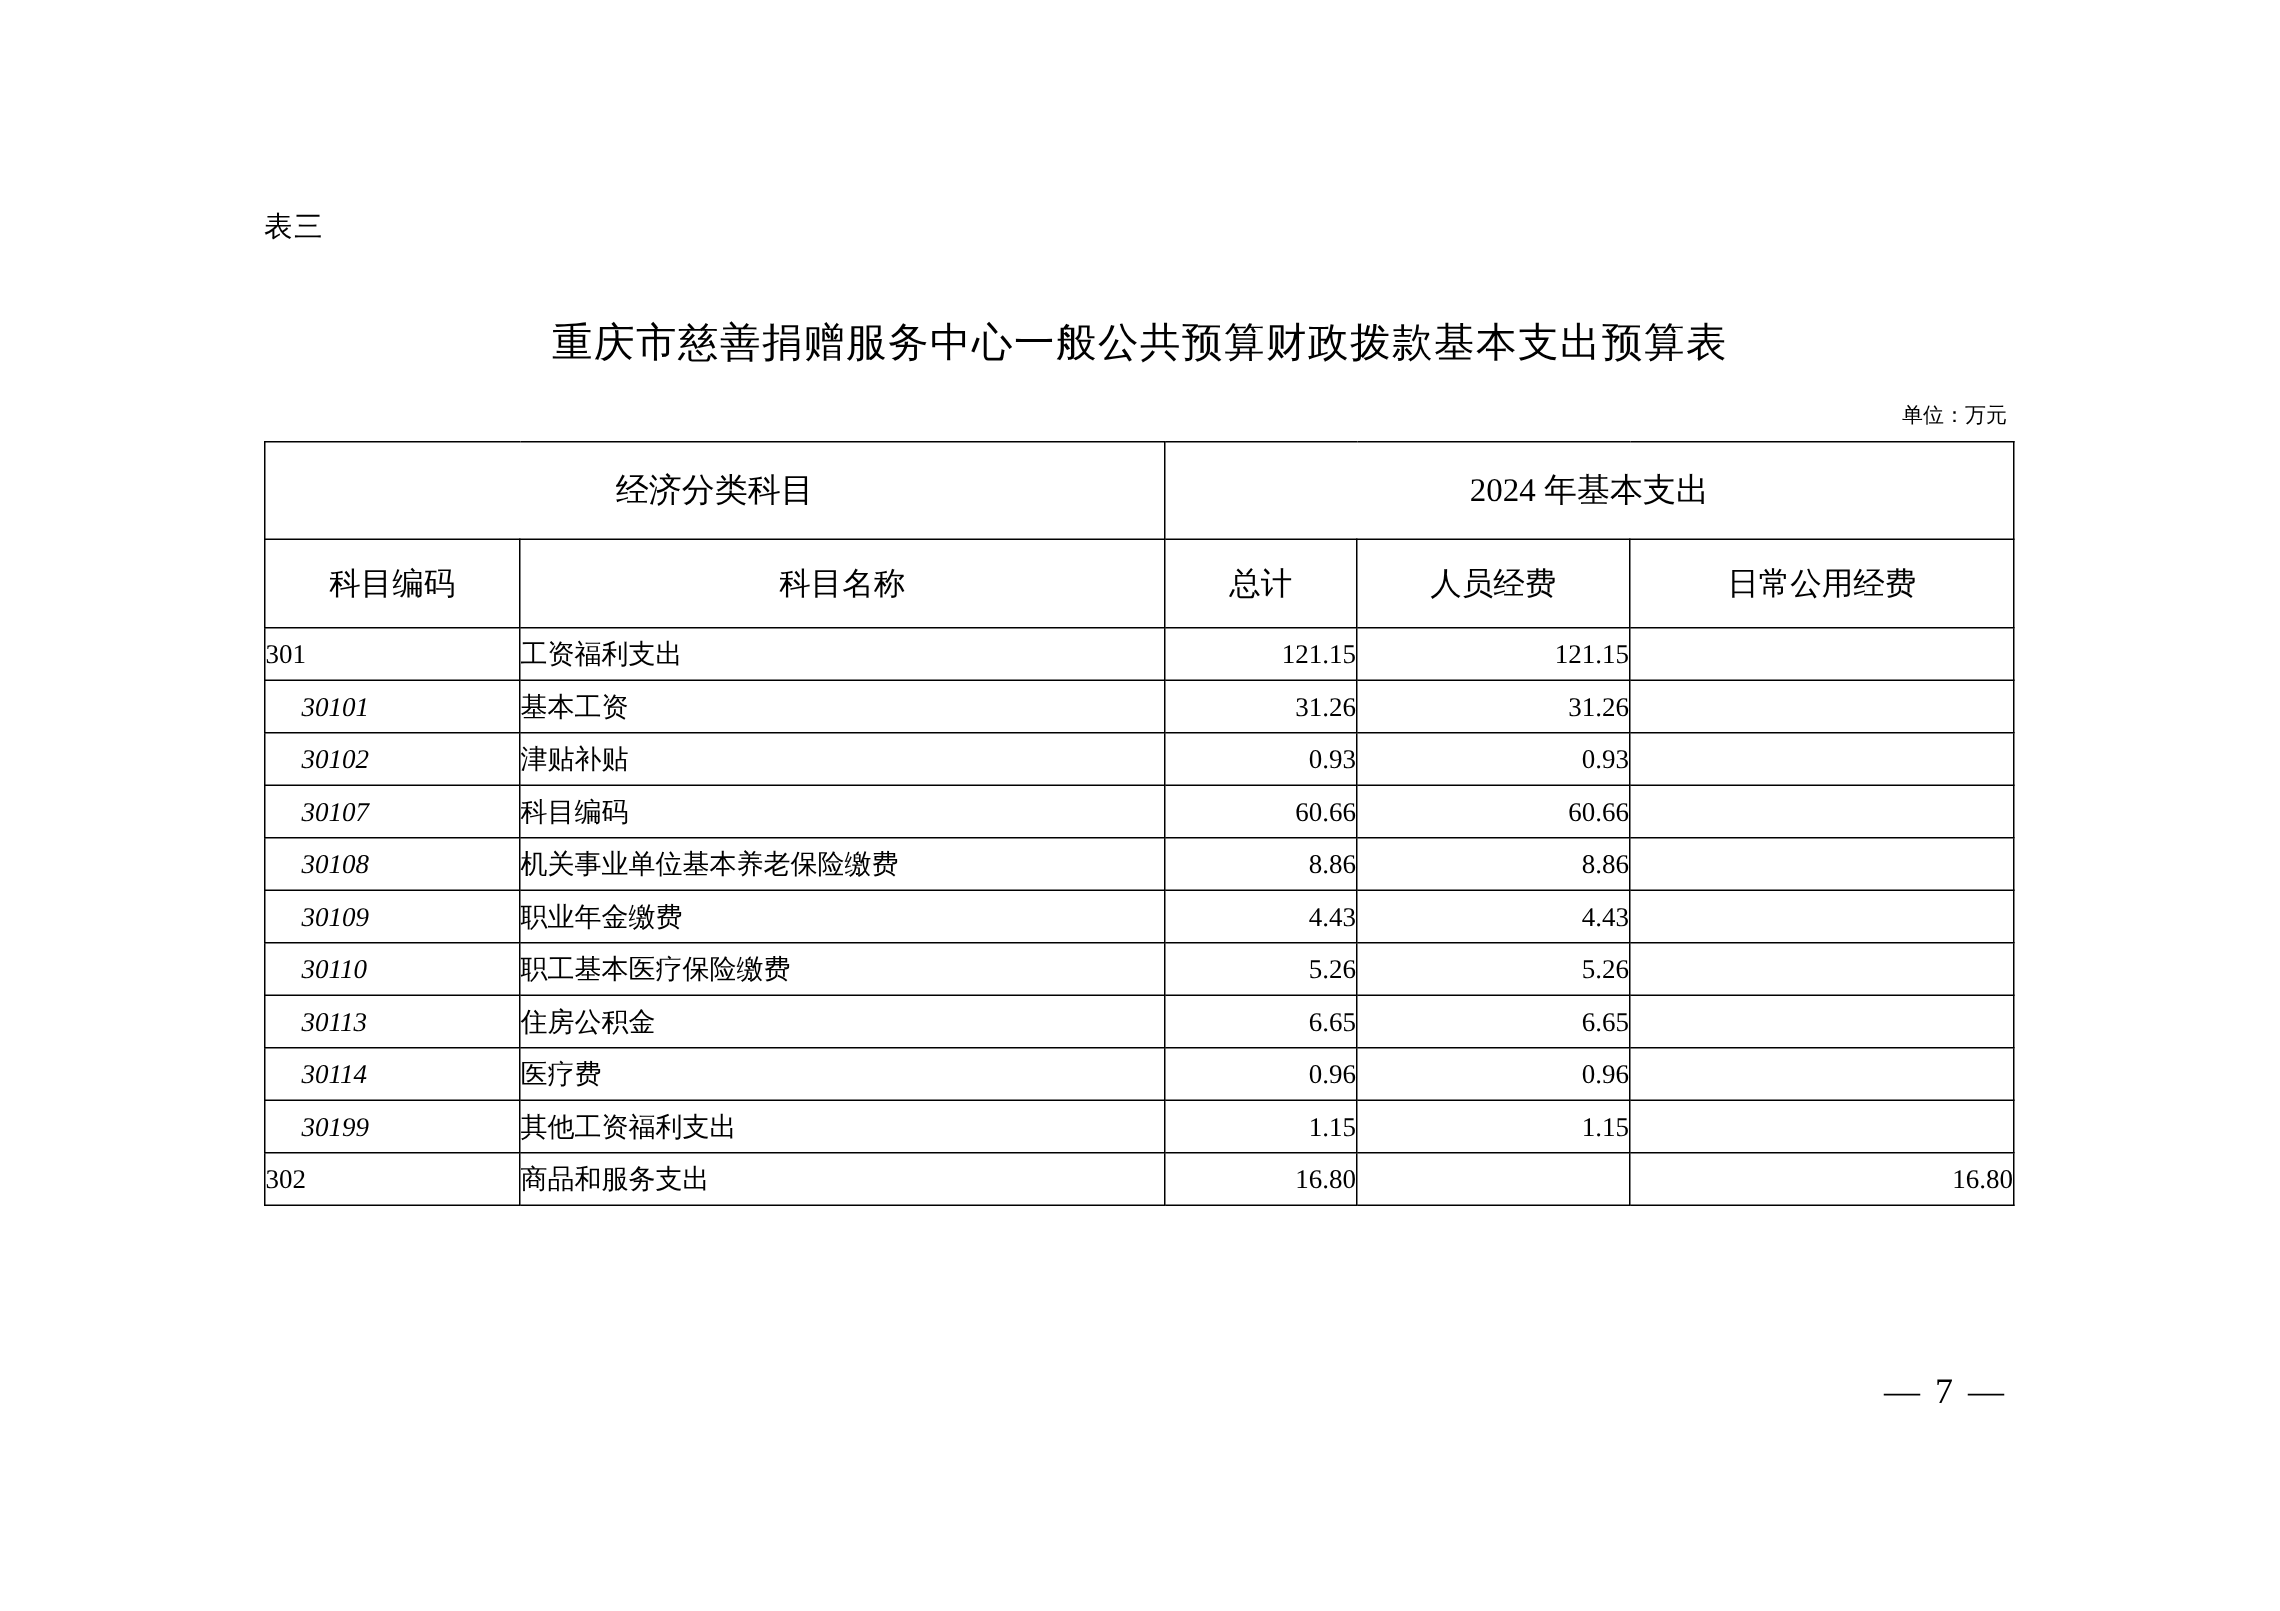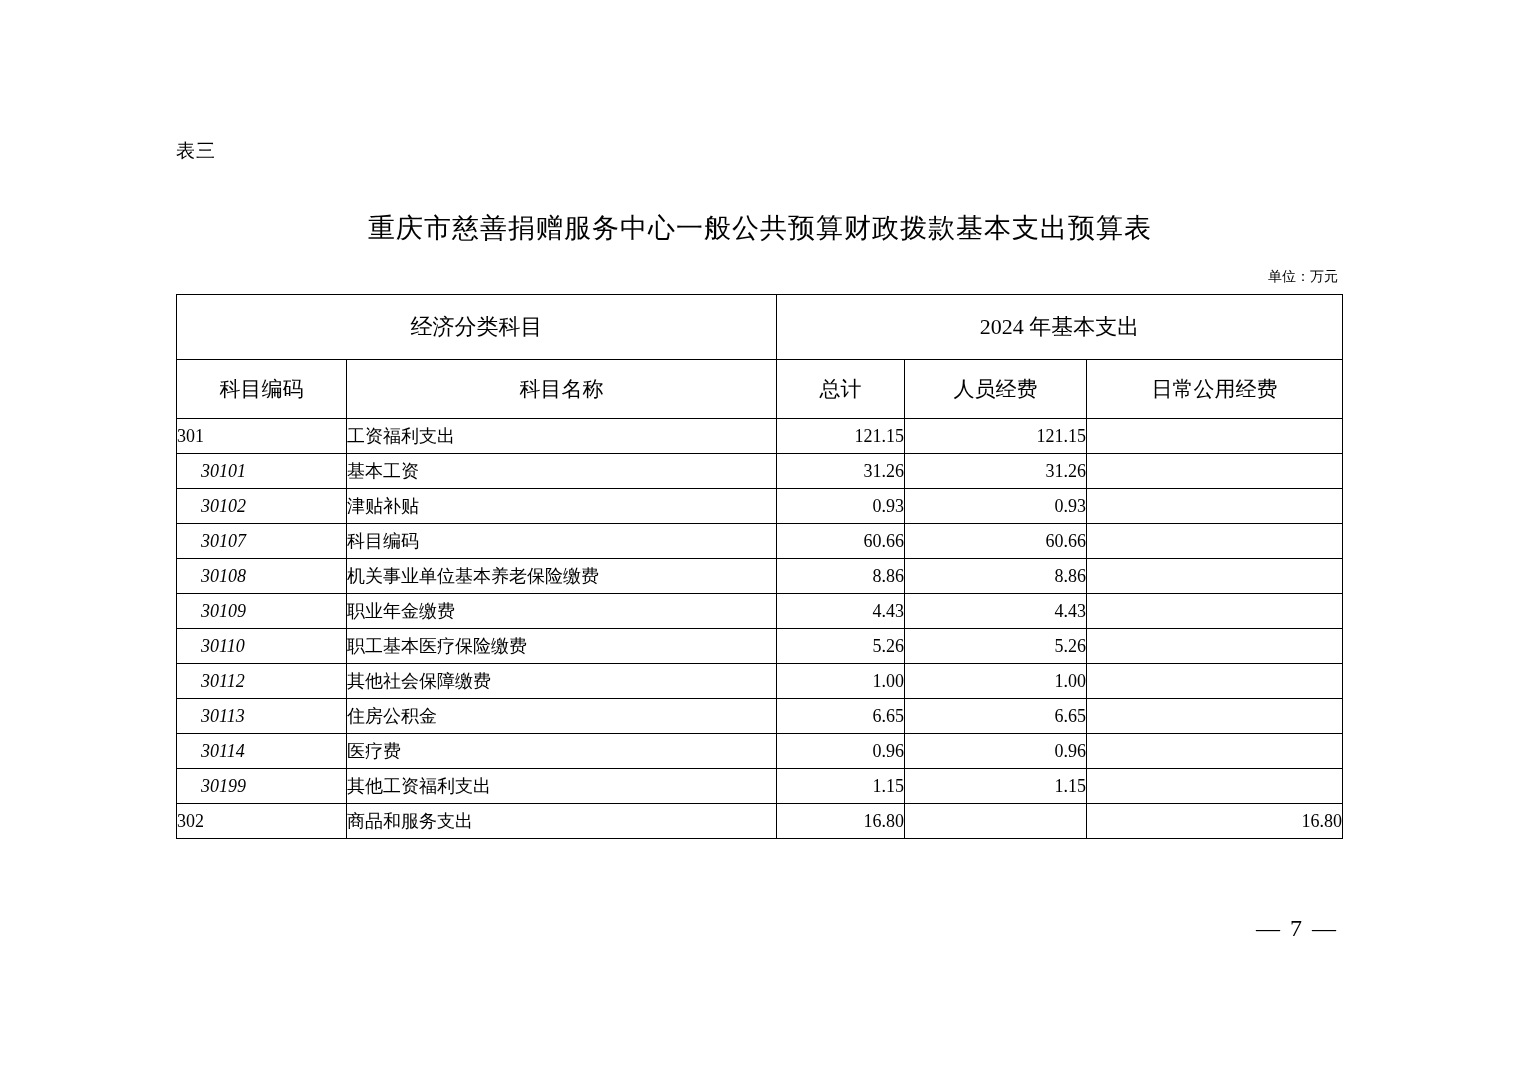--- a/index.html
+++ b/index.html
@@ -186,27 +186,20 @@
         <td class="c-num"></td>
       </tr>
       <tr class="row">
         <td class="c-code indent">30110</td>
         <td class="c-name">职工基本医疗保险缴费</td>
         <td class="c-num">5.26</td>
         <td class="c-num">5.26</td>
         <td class="c-num"></td>
       </tr>
       <tr class="row">
-        <td class="c-code indent">30112</td>
-        <td class="c-name">其他社会保障缴费</td>
-        <td class="c-num">1.00</td>
-        <td class="c-num">1.00</td>
-        <td class="c-num"></td>
-      </tr>
-      <tr class="row">
         <td class="c-code indent">30113</td>
         <td class="c-name">住房公积金</td>
         <td class="c-num">6.65</td>
         <td class="c-num">6.65</td>
         <td class="c-num"></td>
       </tr>
       <tr class="row">
         <td class="c-code indent">30114</td>
         <td class="c-name">医疗费</td>
         <td class="c-num">0.96</td>

